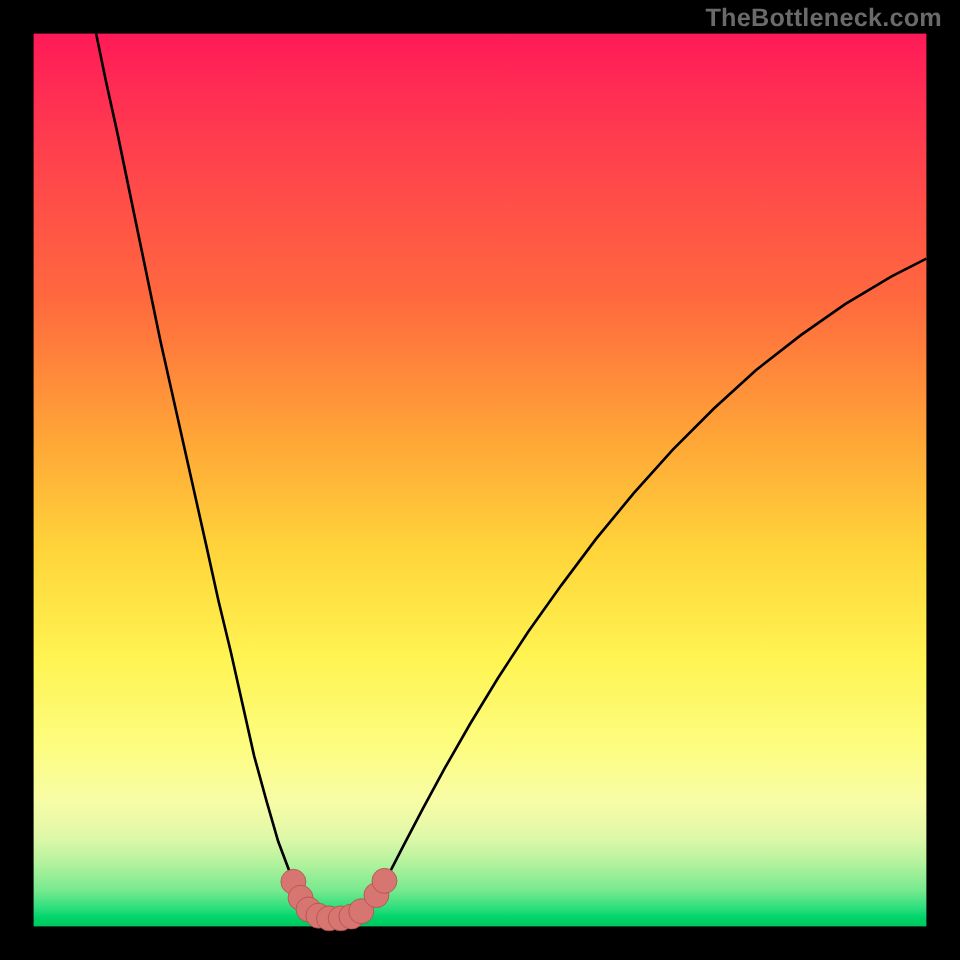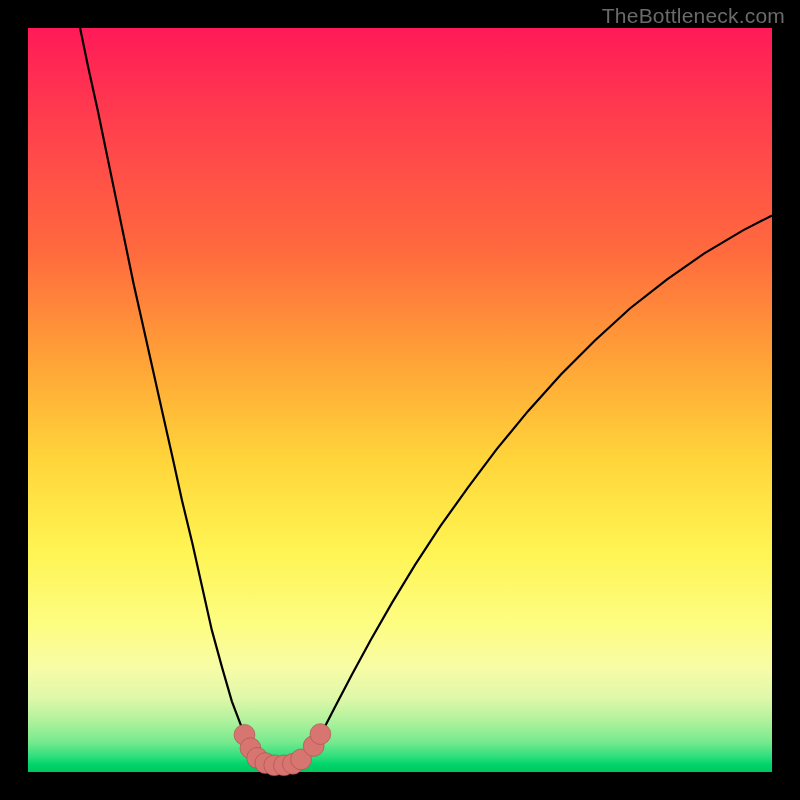--- a/index.html
+++ b/index.html
@@ -43,21 +43,21 @@
       #00c85a 100%
     );
   }
   .watermark {
     position: absolute;
     top: 4px;
     right: 15px;
     color: #6a6a6a;
     font-size: 21px;
     letter-spacing: 0.2px;
-    font-weight: 400;
+    font-weight: 700;
   }
   svg.curve {
     position: absolute;
     top: 0;
     left: 0;
     width: 744px;
     height: 744px;
     overflow: visible;
   }
 </style>

